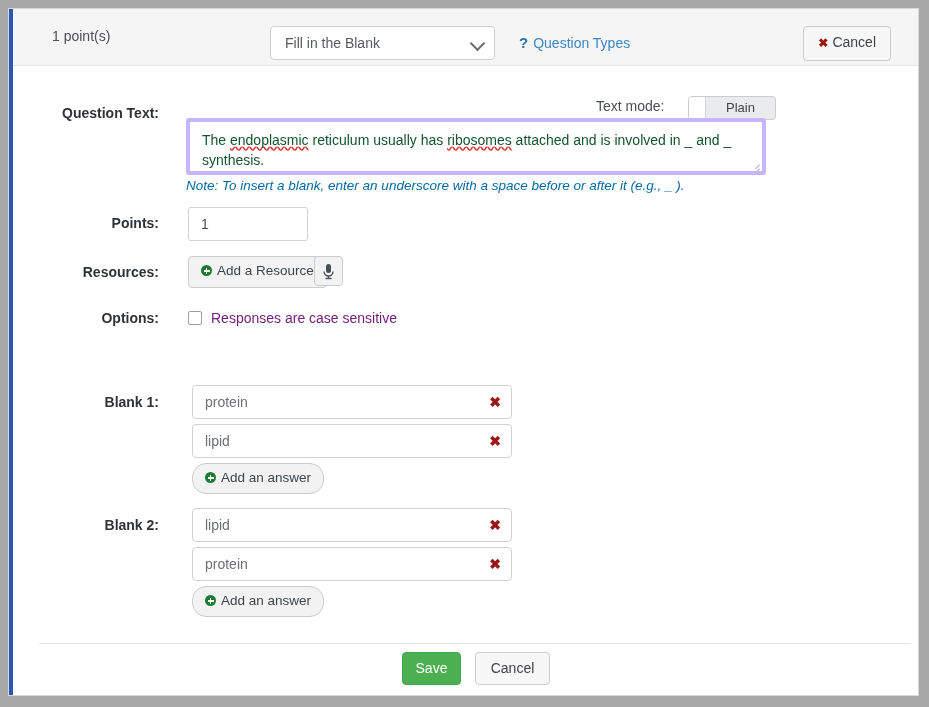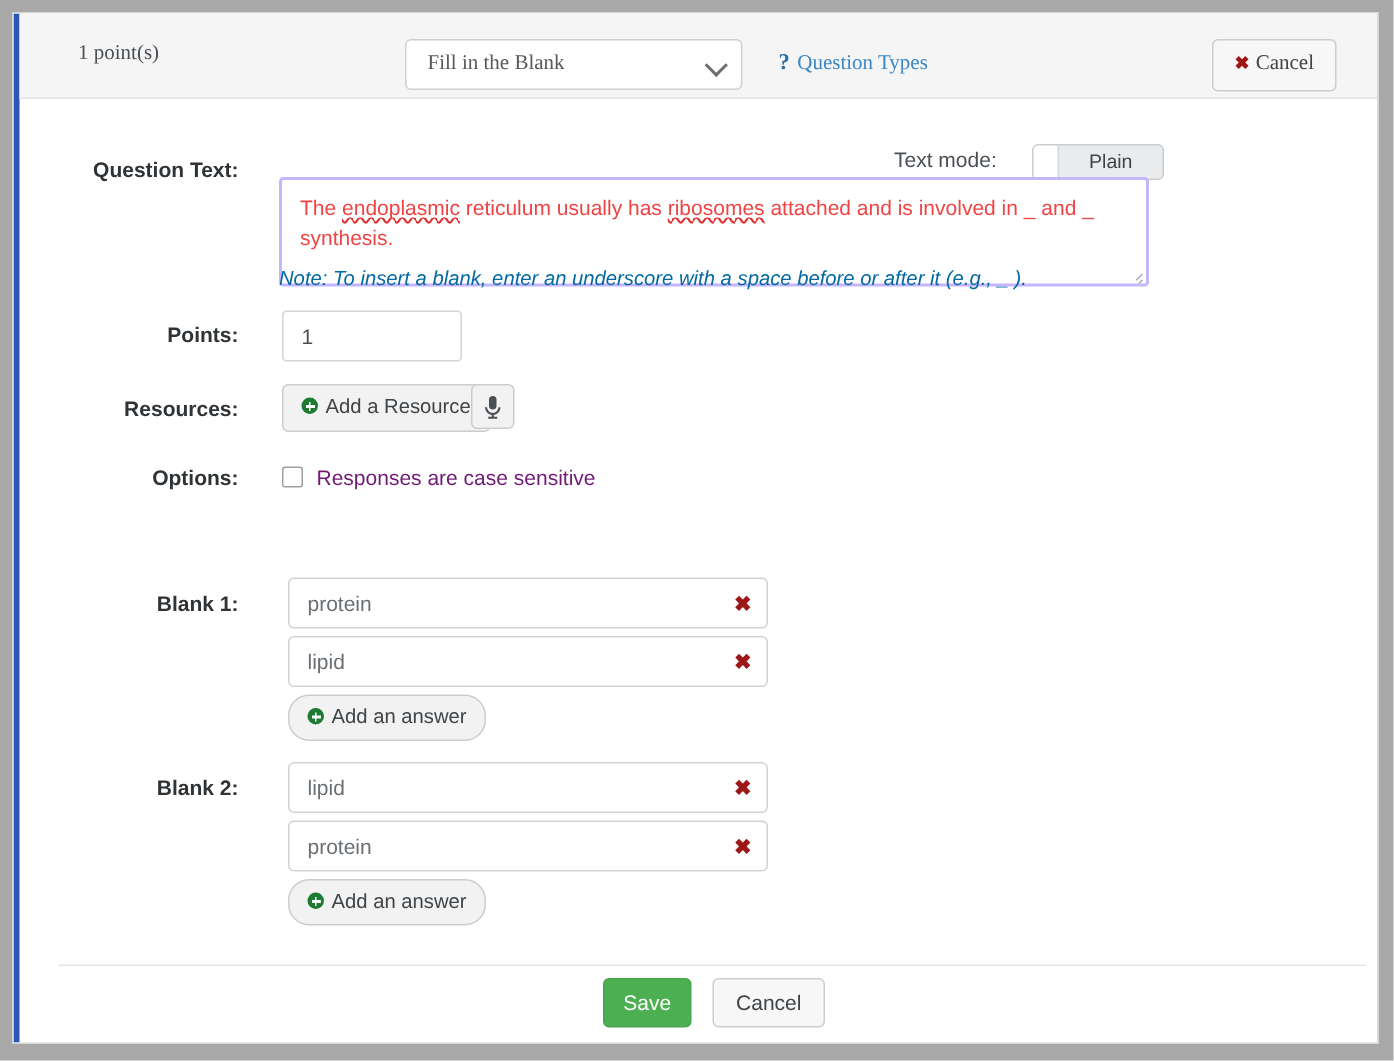--- a/index.html
+++ b/index.html
@@ -41,21 +41,20 @@
   
   #card-header {
     position: absolute;
     left: 4px;
     top: 0;
     right: 0;
     height: 57px;
     background: #f5f5f5;
     border-bottom: 1px solid #e2e4e6;
     box-sizing: border-box;
-    font-family: Liberation Serif, serif;
   }
   #points-summary {
     position: absolute;
     left: 39px;
     top: 19px;
     font-size: 14px;
     color: #4a4f54;
     white-space: nowrap;
   }
   #question-type-select {
@@ -174,30 +173,30 @@
     text-align: center;
     font-size: 13px;
     color: #3f4448;
   }
 
   #question-textarea {
     position: absolute;
     left: 177px;
     top: 109px;
     width: 580px;
-    height: 73px;
-    background: #ffffff;
-    border: 2px solid #c4b5fd;
+    height: 57px;
+    background: #ffffff;
+    border: 4px solid #c4b5fd;
     border-radius: 3px;
     box-sizing: border-box;
     padding: 8px 12px;
     font-family: "Liberation Sans", sans-serif;
     font-size: 14px;
     line-height: 20px;
-    color: #ef4444;
+    color: #14532d;
     overflow: hidden;
     cursor: text;
   }
   .spell-error {
     text-decoration: underline wavy #e03030;
     text-decoration-skip-ink: none;
   }
   #textarea-resize-handle {
     position: absolute;
     right: 2px;

